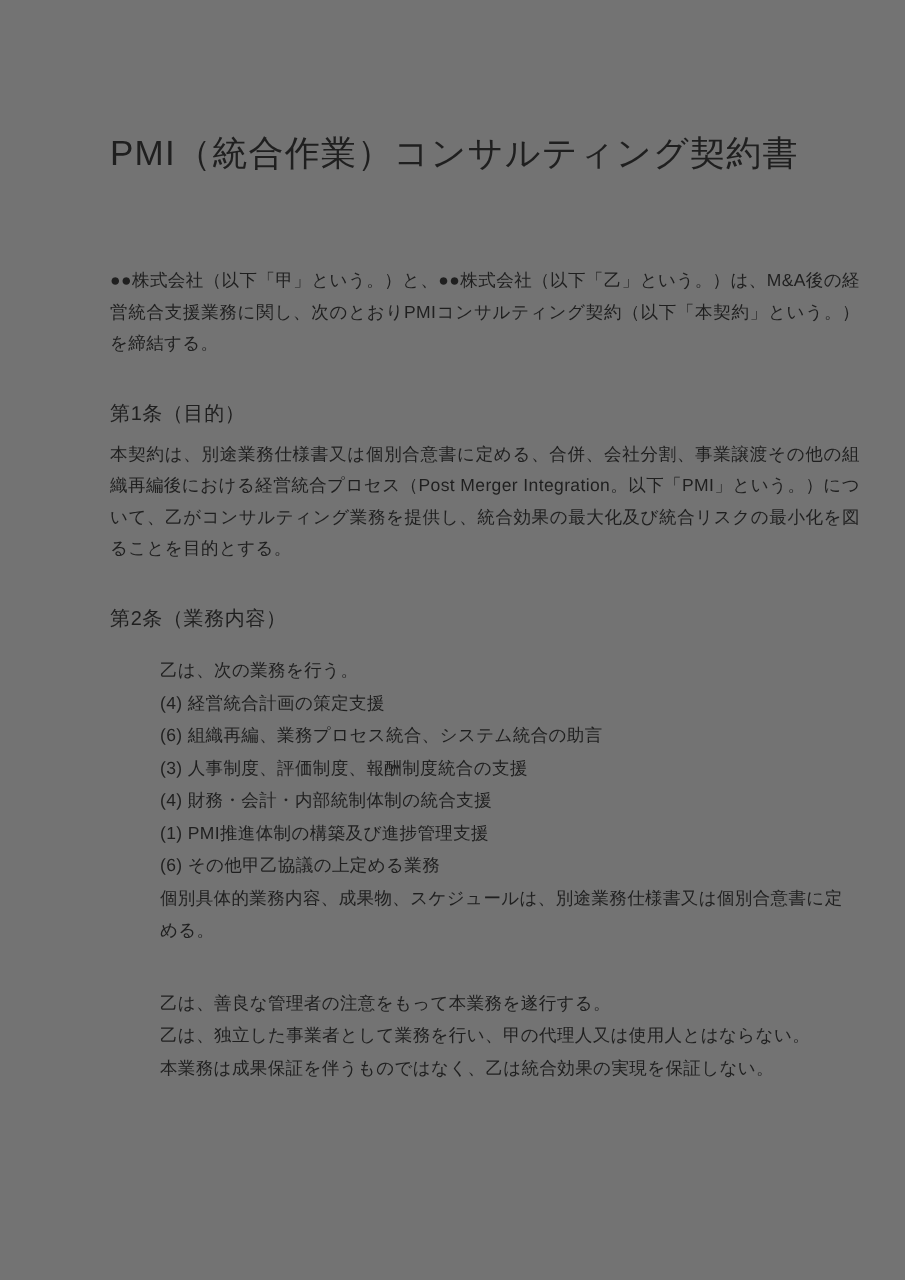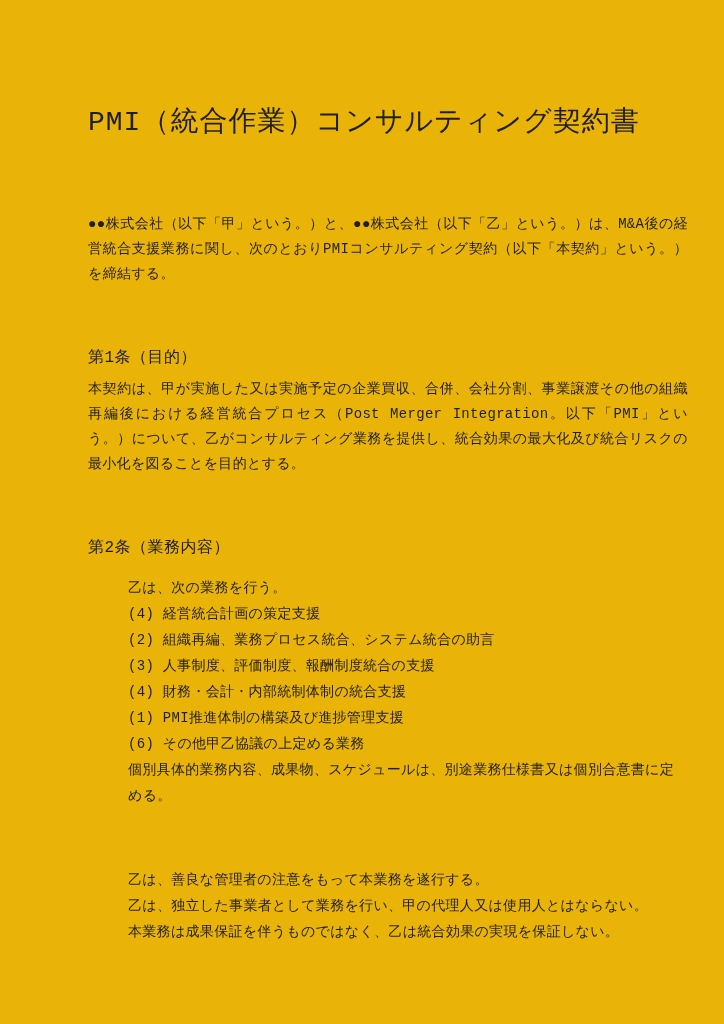--- a/index.html
+++ b/index.html
@@ -5,42 +5,42 @@
   html, body {
     margin: 0;
     padding: 0;
     background: #ffffff;
   }
   .page {
     position: relative;
     width: 724px;
     height: 1024px;
     box-sizing: border-box;
-    background: #eab308;
+    background: #737373;
     color: #1f1f1f;
     padding: 106px 36px 40px 88px;
     overflow: hidden;
-    font-family: Liberation Mono, monospace;
+    font-family: Liberation Sans, sans-serif;
   }
   .title {
     font-size: 28px;
     line-height: 34px;
     font-weight: 400;
     letter-spacing: 1px;
     margin: 0 0 72px 0;
   }
   .para {
     font-size: 14px;
     line-height: 25px;
     letter-spacing: 0.3px;
     text-align: justify;
     margin: 0;
   }
   .sec {
-    margin-top: 58px;
+    margin-top: 32px;
   }
   .heading {
     font-size: 16px;
     line-height: 26px;
     font-weight: 400;
     letter-spacing: 0.5px;
     margin: 0;
   }
   .sec-body {
     margin-top: 6px;
@@ -59,29 +59,29 @@
 <body>
 
 <div class="page">
 
   <h1 class="title">PMI（統合作業）コンサルティング契約書</h1>
 
   <p class="para">●●株式会社（以下「甲」という。）と、●●株式会社（以下「乙」という。）は、M&amp;A後の経営統合支援業務に関し、次のとおりPMIコンサルティング契約（以下「本契約」という。）を締結する。</p>
 
   <section class="sec">
     <h2 class="heading">第1条（目的）</h2>
-    <p class="para sec-body">本契約は、甲が実施した又は実施予定の企業買収、合併、会社分割、事業譲渡その他の組織再編後における経営統合プロセス（Post Merger Integration。以下「PMI」という。）について、乙がコンサルティング業務を提供し、統合効果の最大化及び統合リスクの最小化を図ることを目的とする。</p>
+    <p class="para sec-body">本契約は、別途業務仕様書又は個別合意書に定める、合併、会社分割、事業譲渡その他の組織再編後における経営統合プロセス（Post Merger Integration。以下「PMI」という。）について、乙がコンサルティング業務を提供し、統合効果の最大化及び統合リスクの最小化を図ることを目的とする。</p>
   </section>
 
   <section class="sec">
     <h2 class="heading">第2条（業務内容）</h2>
     <div class="indent">
       <p class="line">乙は、次の業務を行う。</p>
       <p class="line">(4) 経営統合計画の策定支援</p>
-      <p class="line">(2) 組織再編、業務プロセス統合、システム統合の助言</p>
+      <p class="line">(6) 組織再編、業務プロセス統合、システム統合の助言</p>
       <p class="line">(3) 人事制度、評価制度、報酬制度統合の支援</p>
       <p class="line">(4) 財務・会計・内部統制体制の統合支援</p>
       <p class="line">(1) PMI推進体制の構築及び進捗管理支援</p>
       <p class="line">(6) その他甲乙協議の上定める業務</p>
       <p class="line">個別具体的業務内容、成果物、スケジュールは、別途業務仕様書又は個別合意書に定める。</p>
     </div>
   </section>
 
   <section class="sec">
     <div class="indent">

